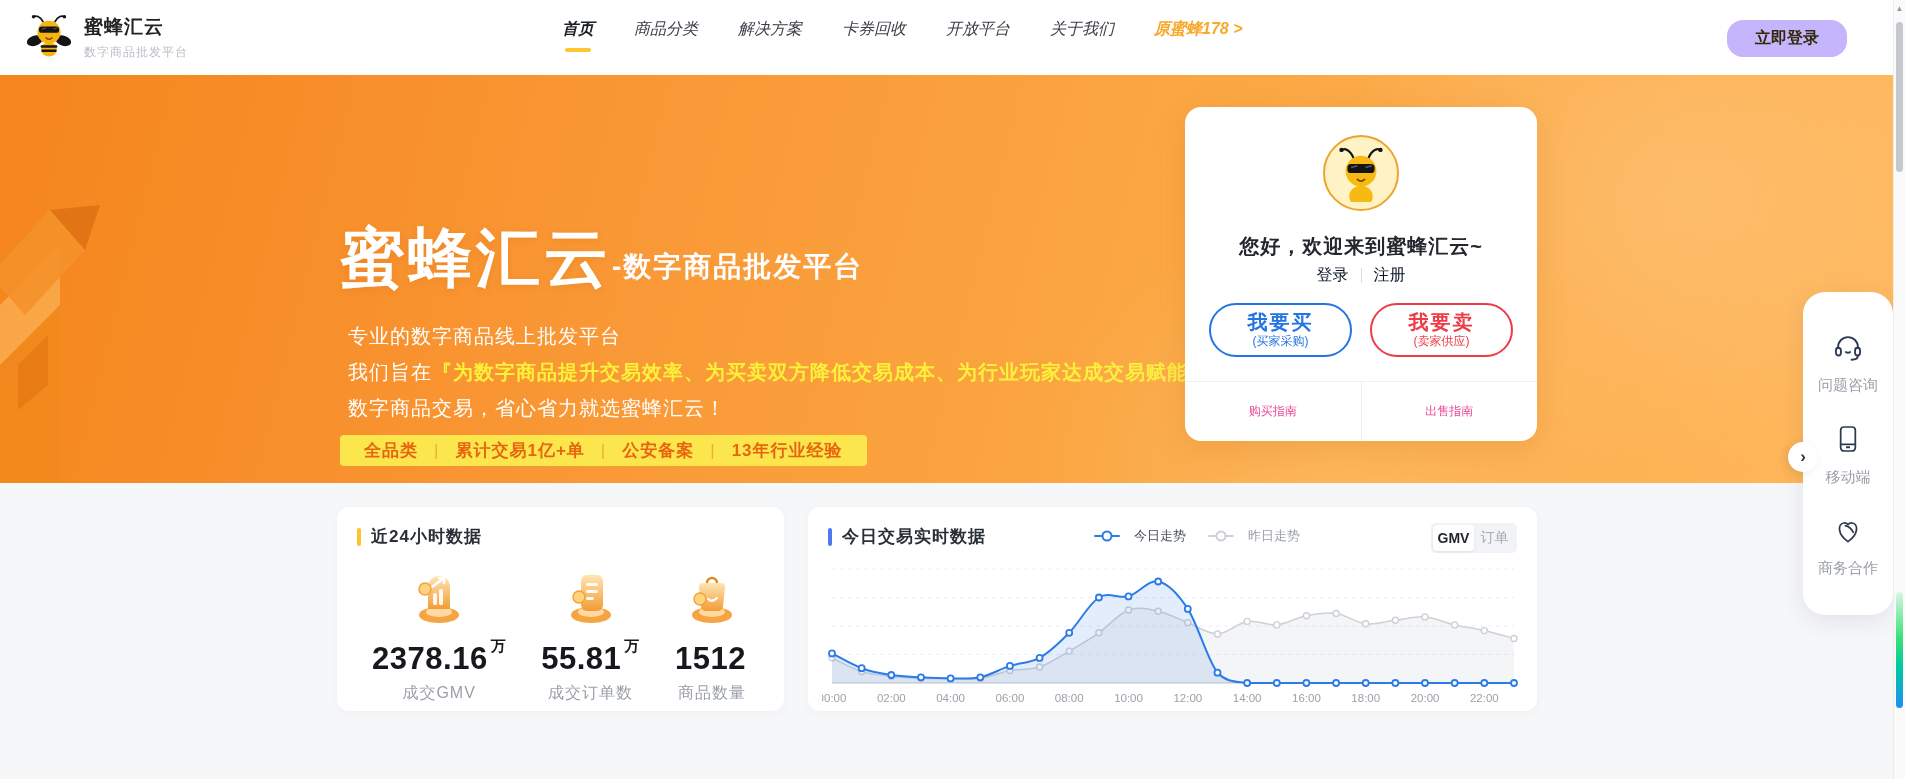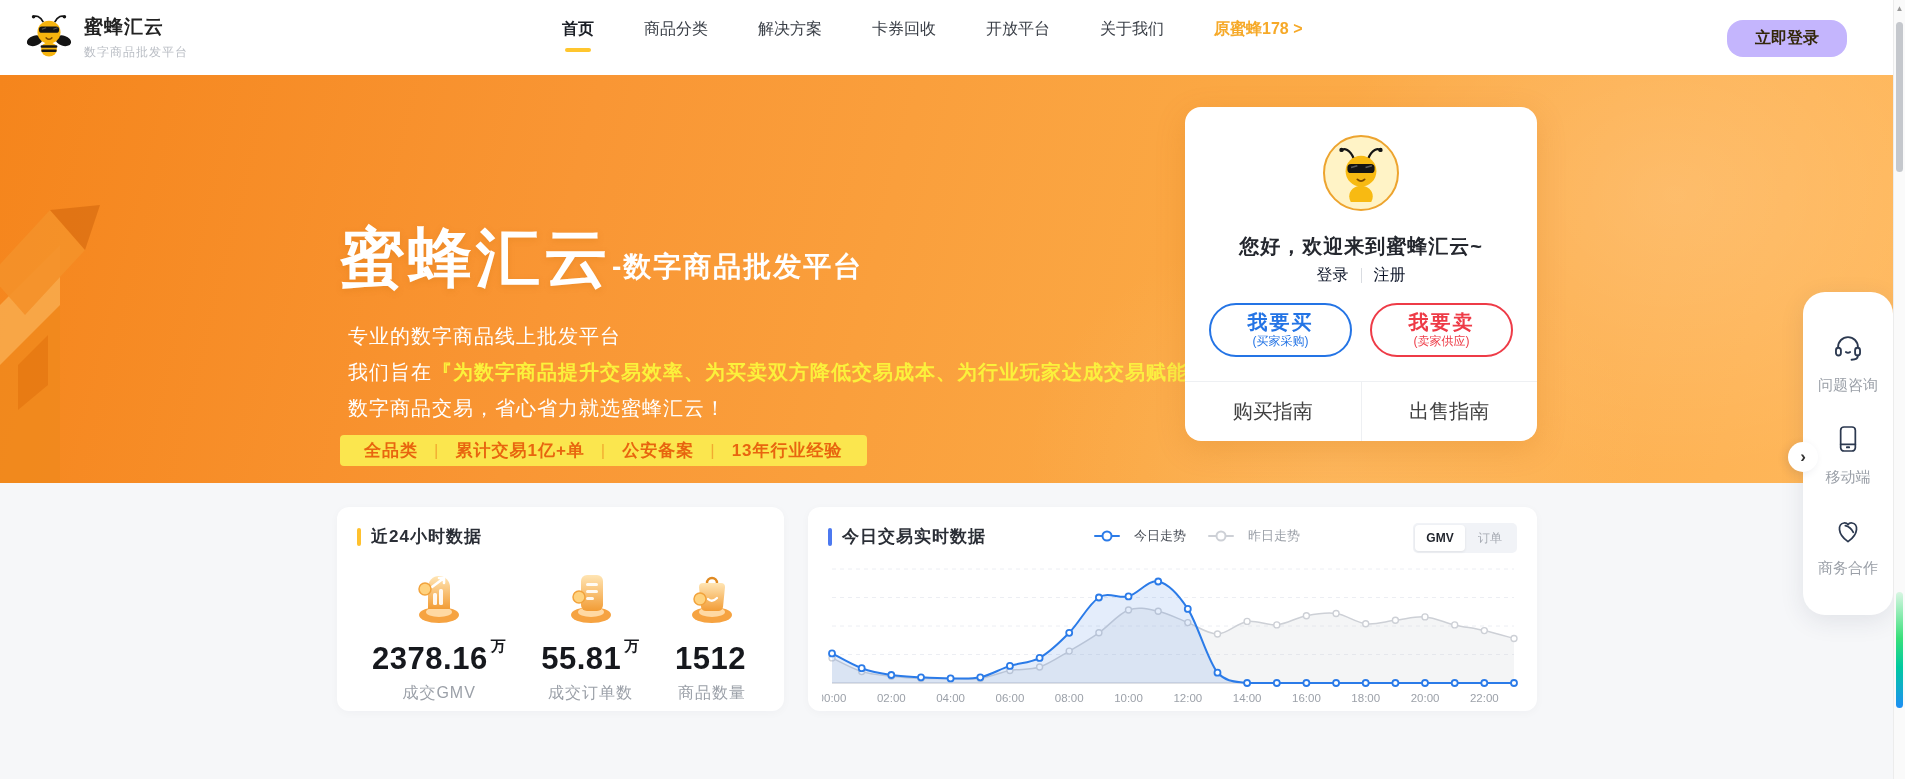--- a/index.html
+++ b/index.html
@@ -4,21 +4,21 @@
 <style>
   * { margin:0; padding:0; box-sizing:border-box; }
   html,body { width:1905px; height:779px; overflow:hidden; }
   body { font-family:"Liberation Sans","DejaVu Sans",sans-serif; background:#fff; position:relative; }
 
   
   .header { position:absolute; left:0; top:0; width:1905px; height:75px; background:#fff; z-index:5; }
   .logo-wrap { position:absolute; left:26px; top:12px; display:flex; align-items:center; gap:12px; cursor:pointer; }
   .logo-title { font-size:19px; font-weight:bold; color:#222; letter-spacing:1px; }
   .logo-sub { font-size:12px; color:#b9bdc4; margin-top:4px; letter-spacing:1px; }
-  .nav { position:absolute; left:560px; top:0; height:59px; display:flex; align-items:center; gap:46px; }
+  .nav { position:absolute; left:560px; top:0; height:59px; display:flex; align-items:center; gap:36px;font-style:italic; }
   .nav-item { font-size:16px; color:#3a3f47; cursor:pointer; position:relative; padding:26px 2px; white-space:nowrap; }
   .nav-item.active { font-weight:bold; color:#1b1f26; }
   .nav-item.active::after { content:""; position:absolute; left:50%; transform:translateX(-50%); bottom:14px; width:26px; height:4px; border-radius:2px; background:#ffc62e; }
   .nav-item.highlight { color:#f6a928; font-weight:bold; }
   .login-btn { position:absolute; left:1727px; top:20px; width:120px; height:37px; background:#c4b5fd; border:none; border-radius:16px; font-size:16px; font-weight:bold; color:#33270a; cursor:pointer; font-family:inherit; }
 
   
   .banner { position:absolute; left:0; top:75px; width:1905px; height:408px;
     background:linear-gradient(104deg,#f5851c 0%,#f99634 30%,#fba844 62%,#ffb85c 100%); overflow:hidden; }
   .banner::before { content:""; position:absolute; right:-120px; top:-160px; width:700px; height:560px;
@@ -50,21 +50,21 @@
   .auth-row { position:absolute; top:158px; width:100%; display:flex; justify-content:center; align-items:center; gap:12px; }
   .auth-link { font-size:16px; color:#0f172a; cursor:pointer; }
   .auth-div { width:1px; height:15px; background:#d9dce1; }
   .role-row { position:absolute; top:196px; width:100%; display:flex; justify-content:center; gap:18px; }
   .role-btn { width:143px; height:54px; border-radius:28px; background:#fff; cursor:pointer; text-align:center; padding-top:6px; }
   .role-buy { border:2px solid #2474e5; color:#2474e5; }
   .role-sell { border:2px solid #ee3b47; color:#ee3b47; }
   .role-main { font-size:20px; font-weight:bold; letter-spacing:2px; line-height:22px; }
   .role-sub { font-size:12px; line-height:16px; }
   .guide-row { position:absolute; left:0; bottom:0; width:100%; height:60px; border-top:1px solid #eef0f3; display:flex; }
-  .guide-cell { flex:1; display:flex; align-items:center; justify-content:center; font-size:20px; color:#404040; cursor:pointer; }
+  .guide-cell { flex:1; display:flex; align-items:center; justify-content:center; font-size:12px; color:#ec4899; cursor:pointer; }
   .guide-cell + .guide-cell { border-left:1px solid #eef0f3; }
 
   
   .float-panel { position:absolute; left:1803px; top:292px; width:90px; height:323px; background:#fff; border-radius:22px;
     box-shadow:0 6px 24px rgba(40,50,80,0.10); z-index:6; display:flex; flex-direction:column; align-items:center; justify-content:space-evenly; padding:10px 0; }
   .float-item { display:flex; flex-direction:column; align-items:center; gap:8px; cursor:pointer; }
   .float-label { font-size:15px; color:#9ba0a8; white-space:nowrap; }
   .panel-tab { position:absolute; left:-15px; top:150px; width:30px; height:30px; border-radius:50%; background:#fff;
     box-shadow:-3px 2px 8px rgba(40,50,80,0.10); display:flex; align-items:center; justify-content:center;
     font-size:17px; font-weight:bold; color:#333; cursor:pointer; }
@@ -95,21 +95,21 @@
 
   .legend-row { position:absolute; left:286px; top:20px; display:flex; align-items:center; gap:22px; }
   .legend-item { display:flex; align-items:center; gap:14px; cursor:pointer; }
   .legend-glyph { position:relative; width:26px; height:2px; border-radius:1px; }
   .legend-glyph::after { content:""; position:absolute; left:50%; top:50%; transform:translate(-50%,-50%);
     width:7px; height:7px; border-radius:50%; background:#fff; border:2px solid; border-color:inherit; }
   .legend-label { font-size:13px; color:#4a4f58; }
   .legend-item.muted .legend-label { color:#9ba0a8; }
 
   .toggle { position:absolute; right:20px; top:16px; display:flex; background:#f1f3f7; border-radius:5px; padding:2px; }
-  .toggle-seg { width:50px; height:26px; display:flex; align-items:center; justify-content:center; font-size:12px; color:#a6aab2; cursor:pointer; border-radius:4px;text-align:center; }
+  .toggle-seg { width:41px; height:26px; display:flex; align-items:center; justify-content:center; font-size:14px; color:#a6aab2; cursor:pointer; border-radius:4px;text-align:center; }
   .toggle-seg.active { background:#fff; color:#1f232b; font-weight:bold; box-shadow:0 1px 3px rgba(0,0,0,0.08); }
 
   .chart-wrap { position:absolute; left:14px; top:50px; width:700px; height:150px; }
 </style>
 </head>
 <body>
 
 <div class="header">
   <div class="logo-wrap">
     <span>

